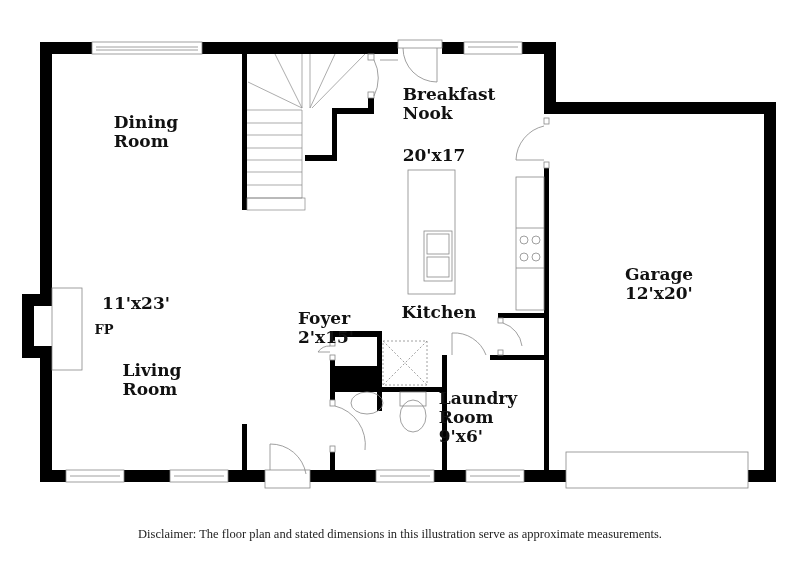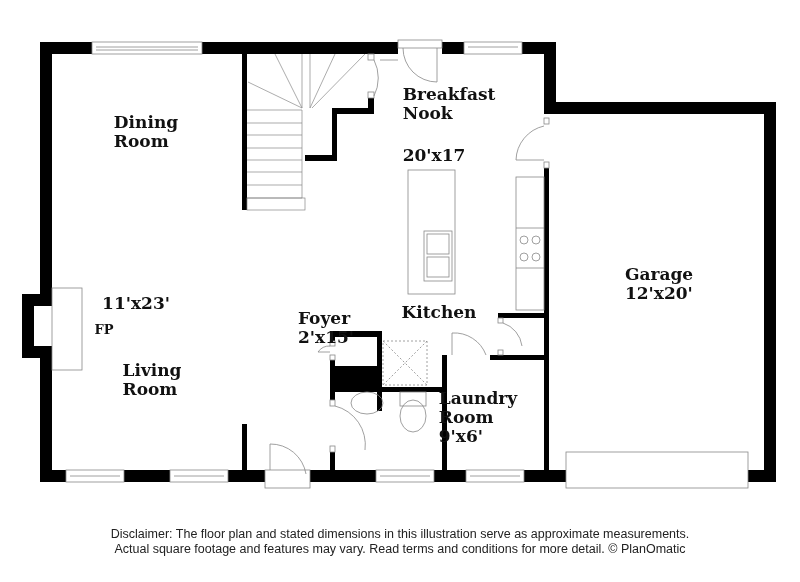--- a/index.html
+++ b/index.html
@@ -11,21 +11,21 @@
     font-weight:bold;
     font-size:17px;
     line-height:19px;
     color:#111;
     white-space:nowrap;
     transform:translateX(-50%);
   }
   .fp-label { font-size:13px; }
   .disclaimer {
     position:absolute; left:0; top:527px; width:800px;
-    font-family: Liberation Sans, sans-serif;
+    font-family: Liberation Serif, serif;
     font-size:12.5px; line-height:15px; color:#222; text-align:center;
   }
 </style>
 </head>
 <body>
 
 <svg id="plan" viewBox="0 0 800 582" xmlns="http://www.w3.org/2000/svg">
 
   <g fill="#000">
 
@@ -216,14 +216,13 @@
   <div>9'x6'</div>
 </div>
 
 <div class="room-label" style="left:659px; top:265px;">
   <div>Garage</div>
   <div>12'x20'</div>
 </div>
 
 <div class="disclaimer">
   <div>Disclaimer: The floor plan and stated dimensions in this illustration serve as approximate measurements.</div>
-  <div>Actual square footage and features may vary. Read terms and conditions for more detail. © PlanOmatic</div>
 </div>
 
 </body></html>

